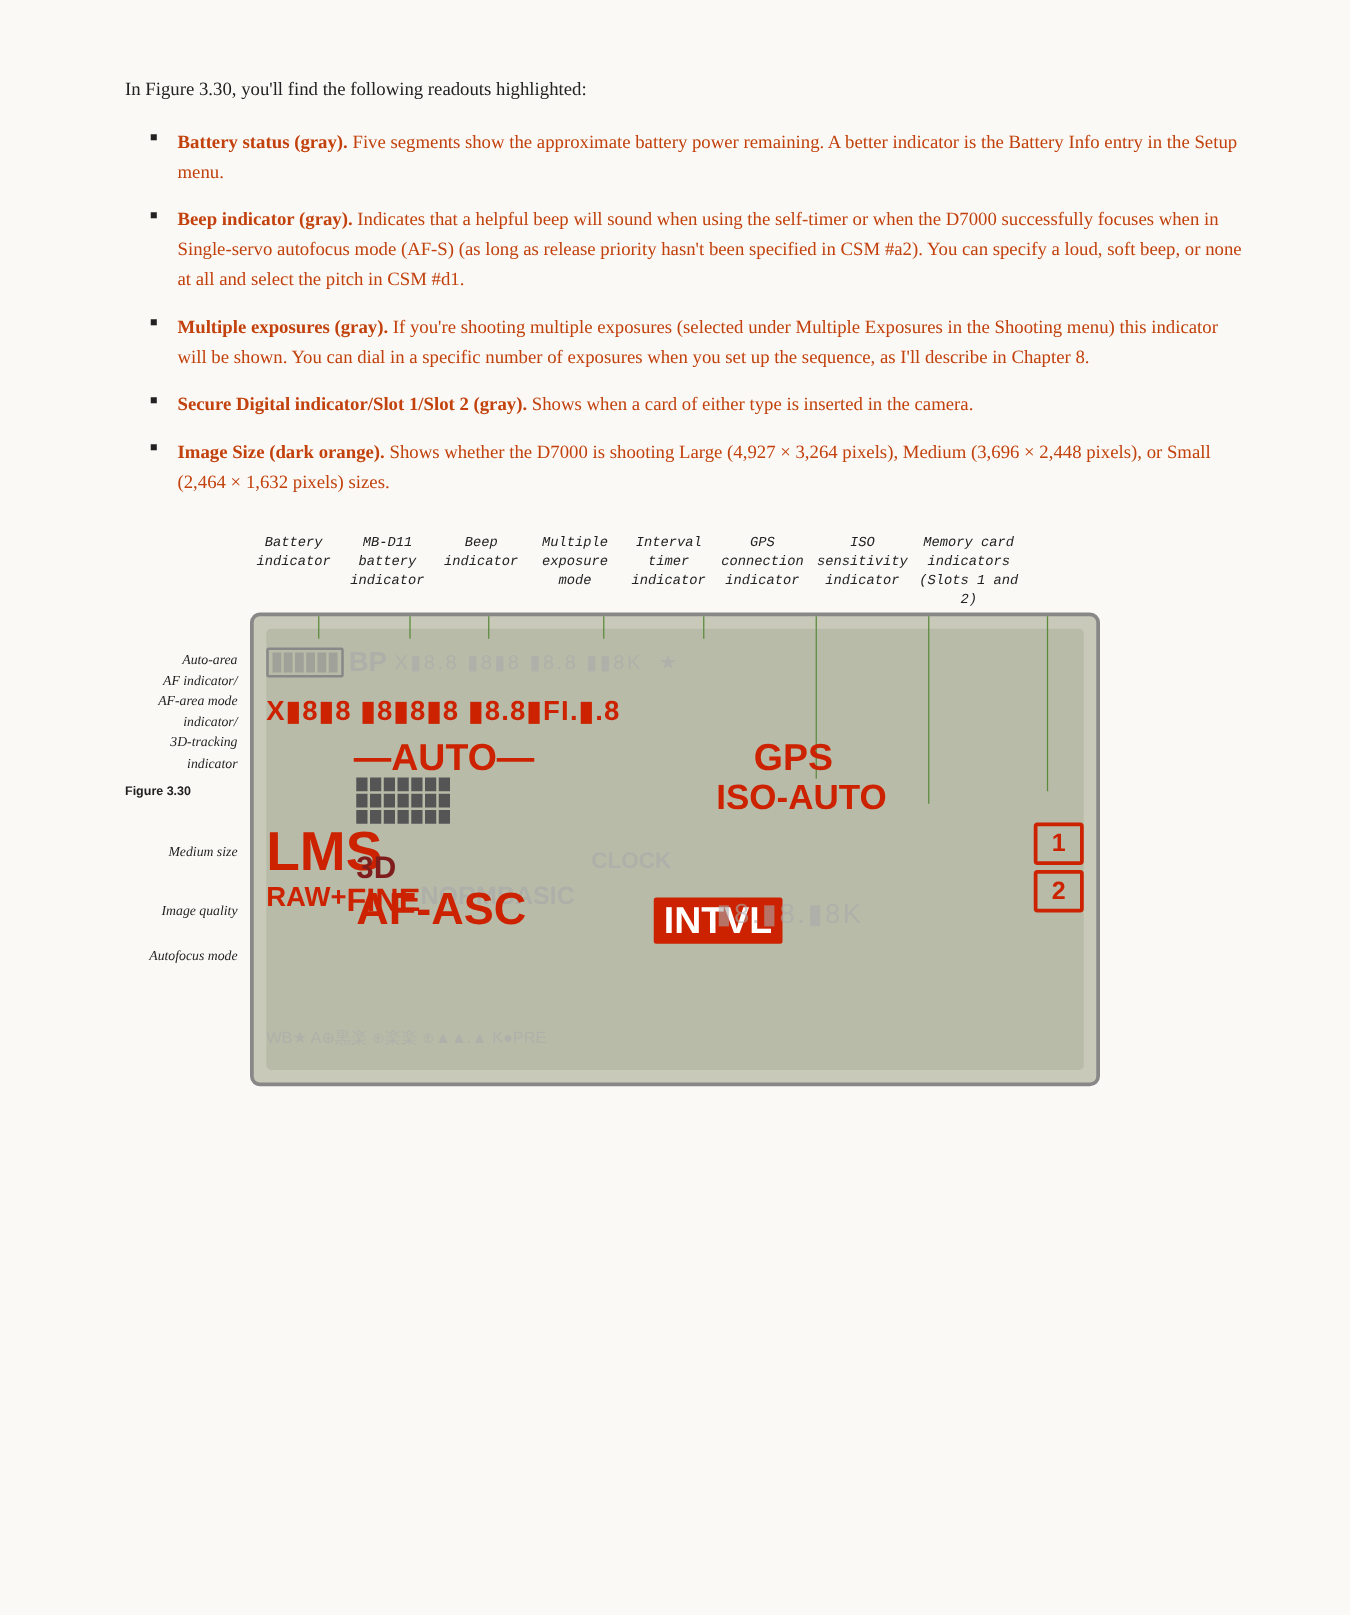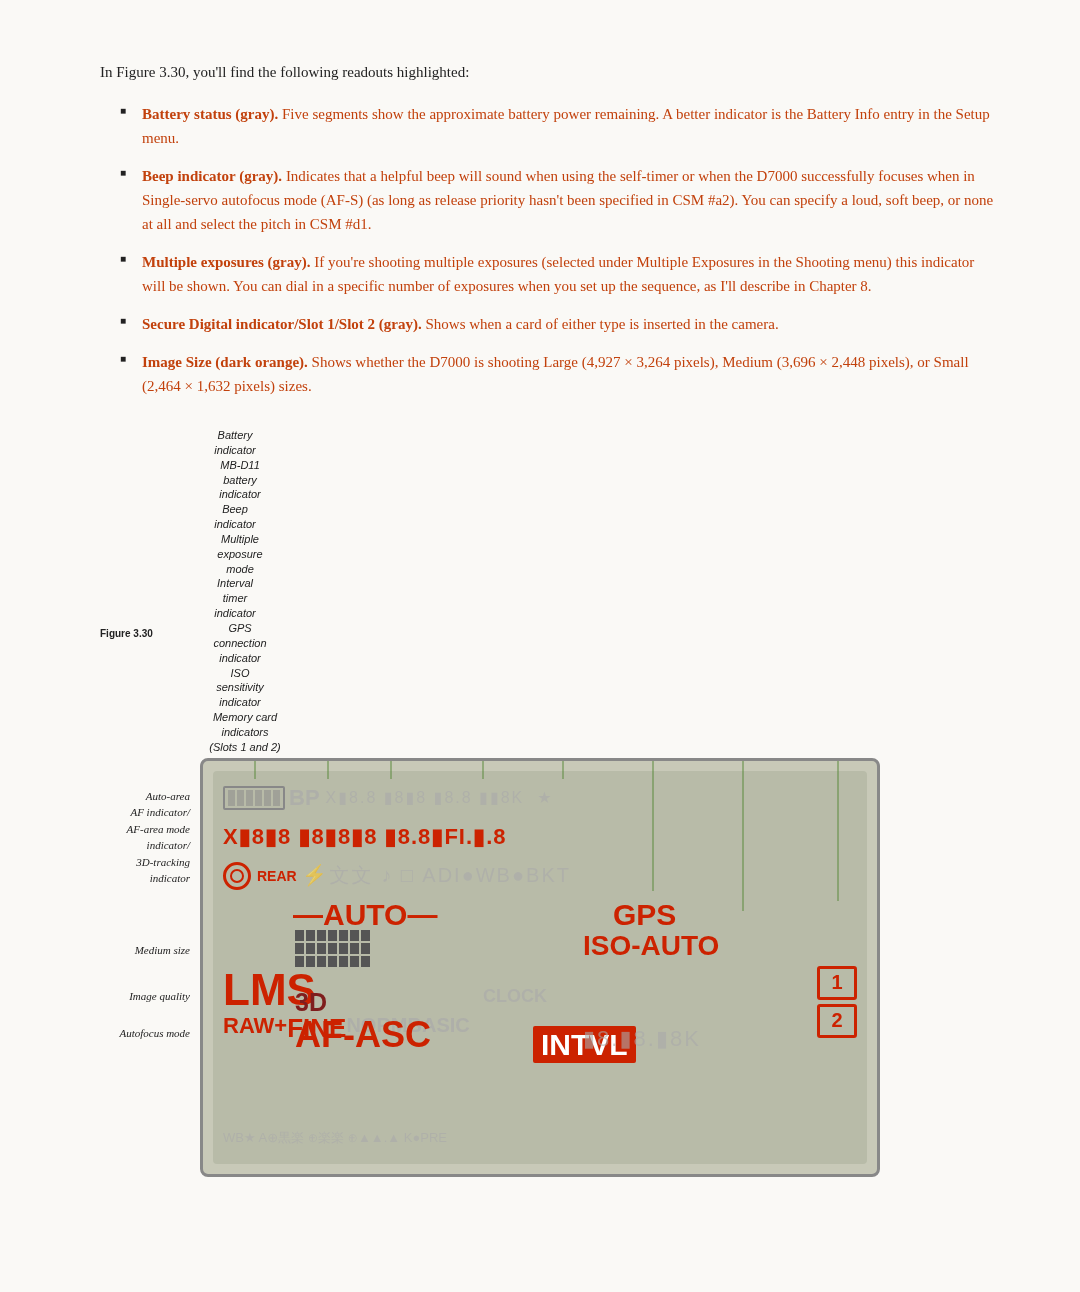--- a/index.html
+++ b/index.html
@@ -84,21 +84,21 @@
       border-radius: 8px;
       padding: 10px;
       width: 680px;
       position: relative;
       overflow: hidden;
     }
 
     .lcd-inner {
       background: #b8bba8;
       border-radius: 4px;
-      padding: 8px 10px;
+      padding: 8px 0;
       position: relative;
       min-height: 330px;
     }
   </style>
 </head>
 <body>
 
 <div class="page">
 
 
@@ -125,21 +125,21 @@
   </ul>
 
   <div class="figure-section">
 
     <div style="min-width:90px; margin-right:10px; padding-top:195px;">
       <span style="font-size:10px; font-weight:bold; font-family:Arial,sans-serif; white-space:nowrap;">Figure 3.30</span>
     </div>
 
     <div style="position:relative; flex:1;">
 
-      <div style="display:flex; width:680px; margin-bottom:3px; margin-left:0px; font-family:Liberation Sans, sans-serif;flex-direction:column;">
+      <div style="display:flex; width:680px; margin-bottom:3px; margin-left:0px; font-family:Liberation Mono, monospace;">
         <div style="width:70px; text-align:center; font-style:italic; font-size:11px; line-height:1.35;">
           <em>Battery<br>indicator</em>
         </div>
         <div style="width:80px; text-align:center; font-style:italic; font-size:11px; line-height:1.35;">
           <em>MB-D11<br>battery<br>indicator</em>
         </div>
         <div style="width:70px; text-align:center; font-style:italic; font-size:11px; line-height:1.35;">
           <em>Beep<br>indicator</em>
         </div>
         <div style="width:80px; text-align:center; font-style:italic; font-size:11px; line-height:1.35;">
@@ -211,30 +211,20 @@
 
               <span style="font-size:22px;font-weight:bold;color:#aaa;margin-right:6px;font-family:Arial,sans-serif;opacity:0.7;">BP</span>
 
               <span style="font-size:16px;color:#aaa;font-family:Arial,sans-serif;letter-spacing:2px;opacity:0.6;flex:1;">X▮8.8 ▮8▮8 ▮8.8 ▮▮8K&nbsp;&nbsp;★<br></span>
             </div>
 
             <div style="display:flex;align-items:center;height:36px;margin-bottom:3px;">
               <span style="font-size:22px;font-weight:bold;color:#cc2200;font-family:Arial,sans-serif;letter-spacing:1px;">X▮8▮8 ▮8▮8▮8 ▮8.8▮FI.▮.8</span>
             </div>
 
-            <div style="display:flex;align-items:center;height:36px;margin-bottom:4px;gap:6px;">
-
-              <div style="width:28px;height:28px;border:3px solid #cc2200;border-radius:50%;display:flex;align-items:center;justify-content:center;">
-                <div style="width:14px;height:14px;border:2px solid #cc2200;border-radius:50%;"></div>
-              </div>
-
-              <span style="font-size:14px;font-weight:bold;color:#cc2200;font-family:Arial,sans-serif;">REAR</span>
-
-              <span style="font-size:20px;color:#aaa;font-family:Arial,sans-serif;opacity:0.6;letter-spacing:2px;">⚡文文 ♪ □ ADI●WB●BKT</span>
-            </div>
 
             <div style="position:relative;height:220px;">
 
               <div style="position:absolute;top:0;left:70px;">
                 <span style="font-size:30px;font-weight:900;color:#cc2200;font-family:Arial,sans-serif;">—AUTO—</span>
               </div>
 
               <div style="position:absolute;top:32px;left:72px;display:flex;flex-direction:column;gap:2px;">
                 <div style="display:flex;gap:2px;">
                   <div style="width:9px;height:11px;background:#555;"></div>

